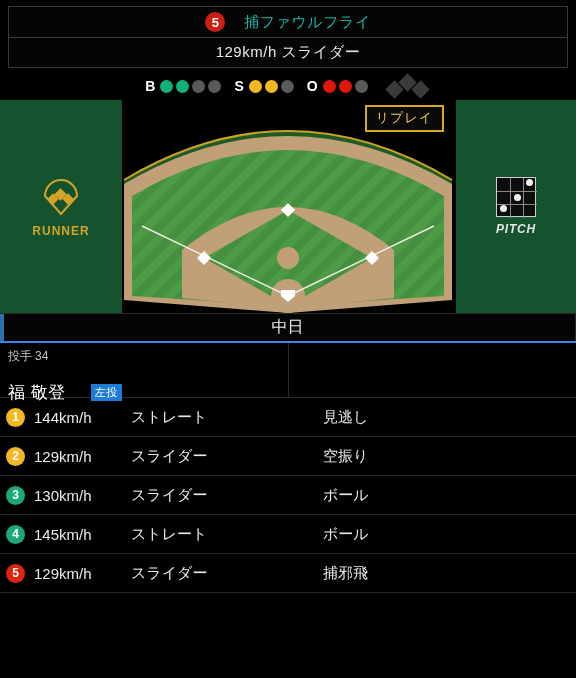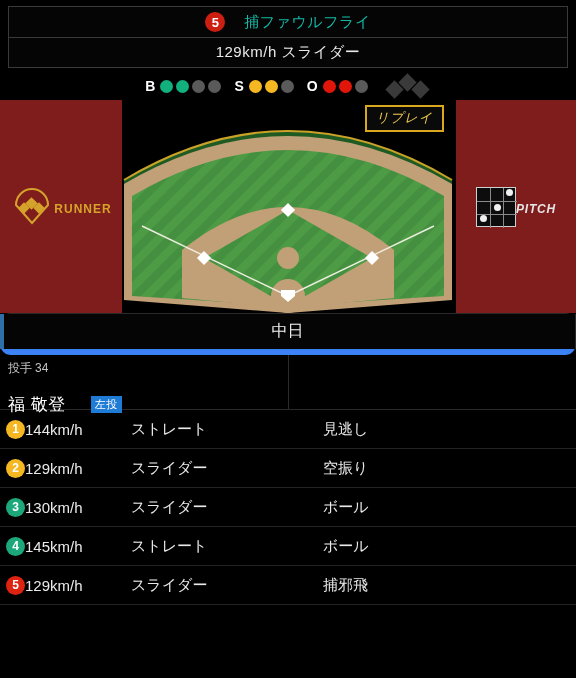--- a/index.html
+++ b/index.html
@@ -46,44 +46,43 @@
     position: absolute; width: 13px; height: 13px;
     background: #3a3a3a; transform: rotate(45deg);
   }
   .base-d.b2 { left: 16px; top: 0px; }
   .base-d.b3 { left: 3px;  top: 7px; }
   .base-d.b1 { left: 29px; top: 7px; }
 
   
   .field-area { position: relative; height: 213px; background: #000; display: flex; }
   .side-panel {
-    width: 122px; display: flex; flex-direction: row;
-    align-items: center; justify-content: center; background: #7f1d1d;
+    width: 122px; display: flex; flex-direction: column;
+    align-items: center; justify-content: center; background: #14532d;
   }
   .side-panel.right { width: 120px; font-style: italic; }
   .runner-ico { width: 44px; height: 44px; position: relative; }
   .runner-lab { color: #D6A32A; font-size: 12px; font-weight: bold; letter-spacing: 1px; margin-top: 4px; }
   .pitch-lab { color: #e6e6e6; font-size: 12px; font-weight: bold; letter-spacing: .8px; margin-top: 5px; }
   .pitch-grid {
     width: 40px; height: 40px; position: relative;
     border: 1px solid #cfcfcf; background: #0d0d0d;
   }
   .pg-line { position: absolute; background: #8a8a8a; }
   .pg-dot { position: absolute; width: 7px; height: 7px; border-radius: 50%; background: #f0f0f0; }
   .field-wrap { position: relative; flex: 1; background: #000; overflow: hidden; }
   .replay-btn {
     position: absolute; right: 12px; top: 5px; z-index: 5;
     border: 2px solid #D9A81F; color: #F0CB4C;
     font-size: 13px; padding: 2px 9px 3px 9px; background: #0a0a0a;
     letter-spacing: 1px;
-    font-style: italic;
-  }
-
-  
-  .teams-row { display: flex; height: 42px; border-top: 1px solid #2a2a2a; border-bottom: 6px solid #3b82f6; border-radius: 11px; }
+  }
+
+  
+  .teams-row { display: flex; height: 30px; border-top: 1px solid #2a2a2a; border-bottom: 2px solid #3b82f6; }
   .team-cell {
     flex: 1; position: relative;
     display: flex; align-items: center; justify-content: center;
     color: #f0f0f0; font-size: 16px; background: #050505;
   }
   .team-cell.left  { border-right: 1px solid #2a2a2a; }
   .team-cell.left::before,
   .team-cell.right::after {
     content: ""; position: absolute; top: 0; bottom: 0; width: 4px; background: #2E6FA8;
   }
@@ -110,21 +109,21 @@
     border-bottom: 1px solid #242424; padding-left: 6px;
   }
   .pnum {
     width: 19px; height: 19px; border-radius: 50%; flex: none;
     display: flex; align-items: center; justify-content: center;
     color: #fff; font-size: 12px; font-weight: bold; line-height: 1;
   }
   .pnum.c-strike { background: #F5B822; }
   .pnum.c-ball   { background: #1CA87A; }
   .pnum.c-out    { background: #DE2310; }
-  .p-speed { width: 106px; color: #eaeaea; font-size: 15px; padding-left: 0; }
+  .p-speed { width: 106px; color: #eaeaea; font-size: 15px; padding-left: 9px; }
   .p-type  { width: 192px; color: #eaeaea; font-size: 15px; }
   .p-res   { color: #eaeaea; font-size: 15px; }
 </style>
 </head>
 <body>
 
 <div id="app">
 
   <div class="result-block">
     <div class="result-row">

